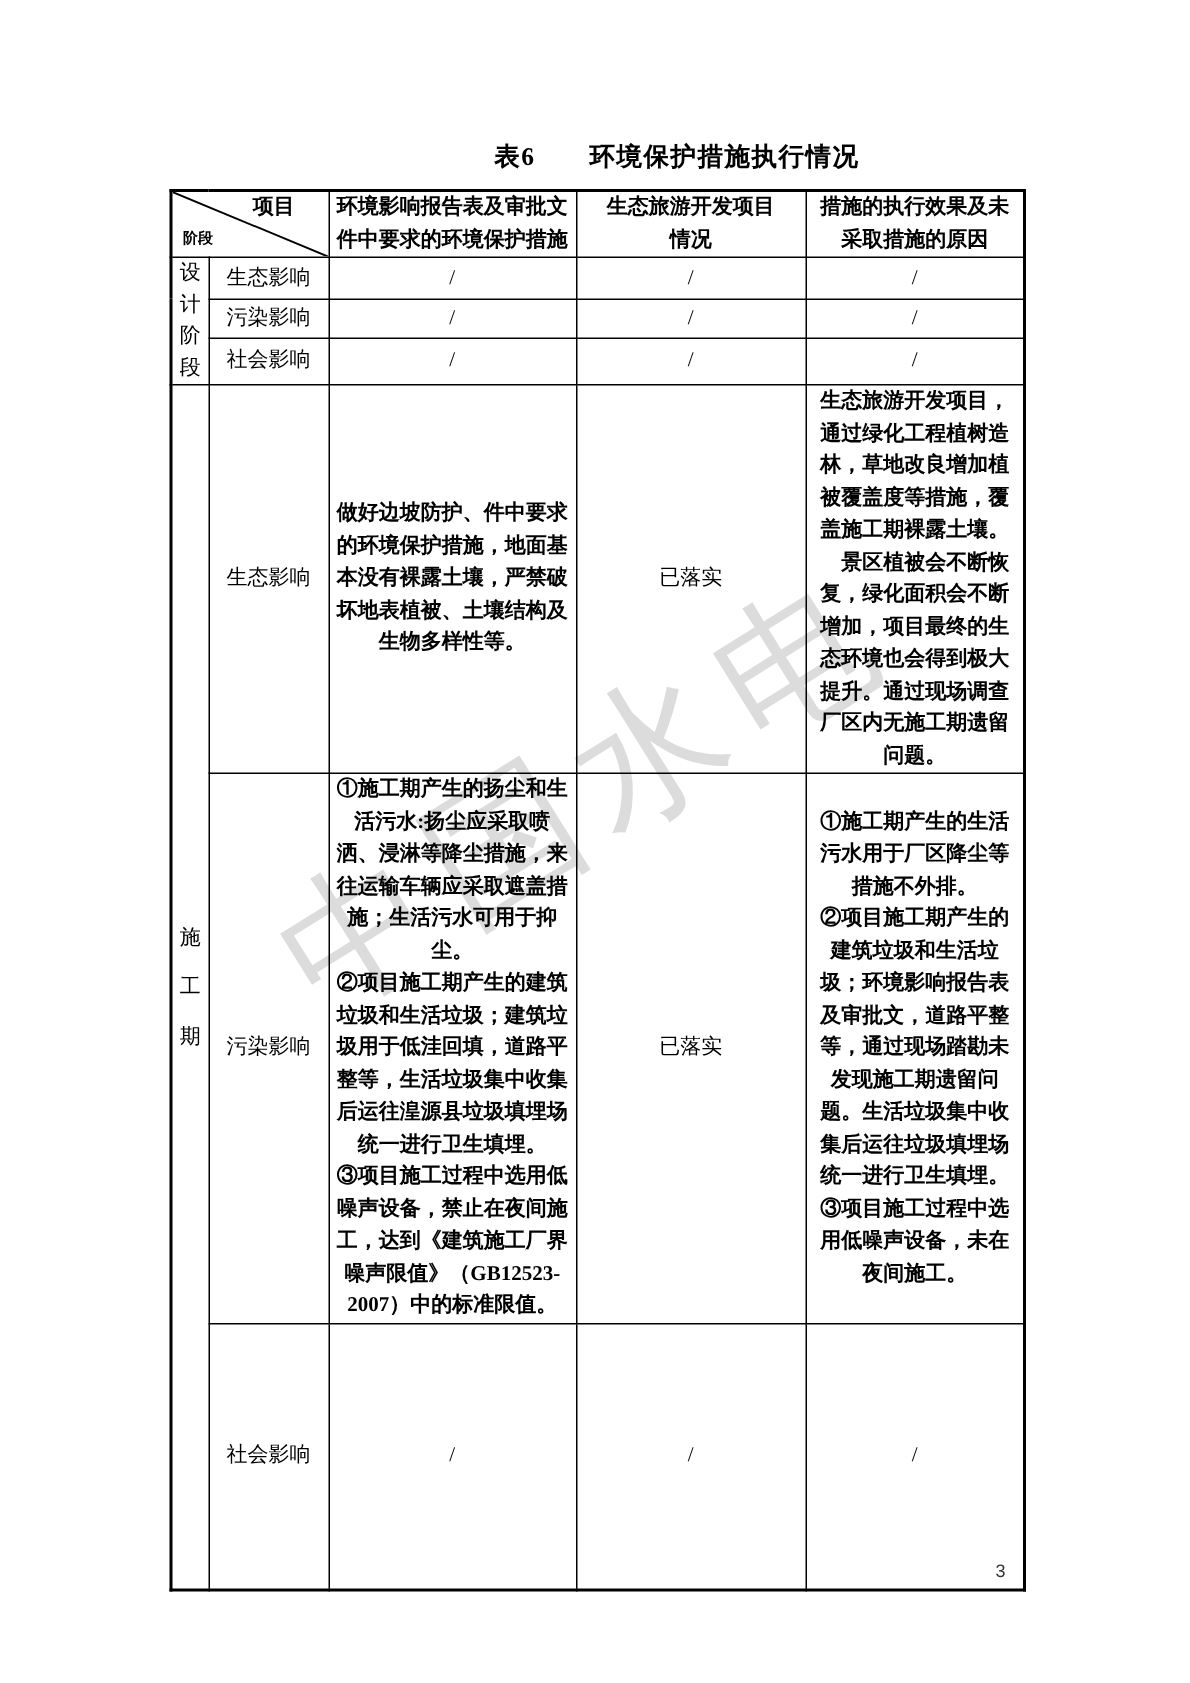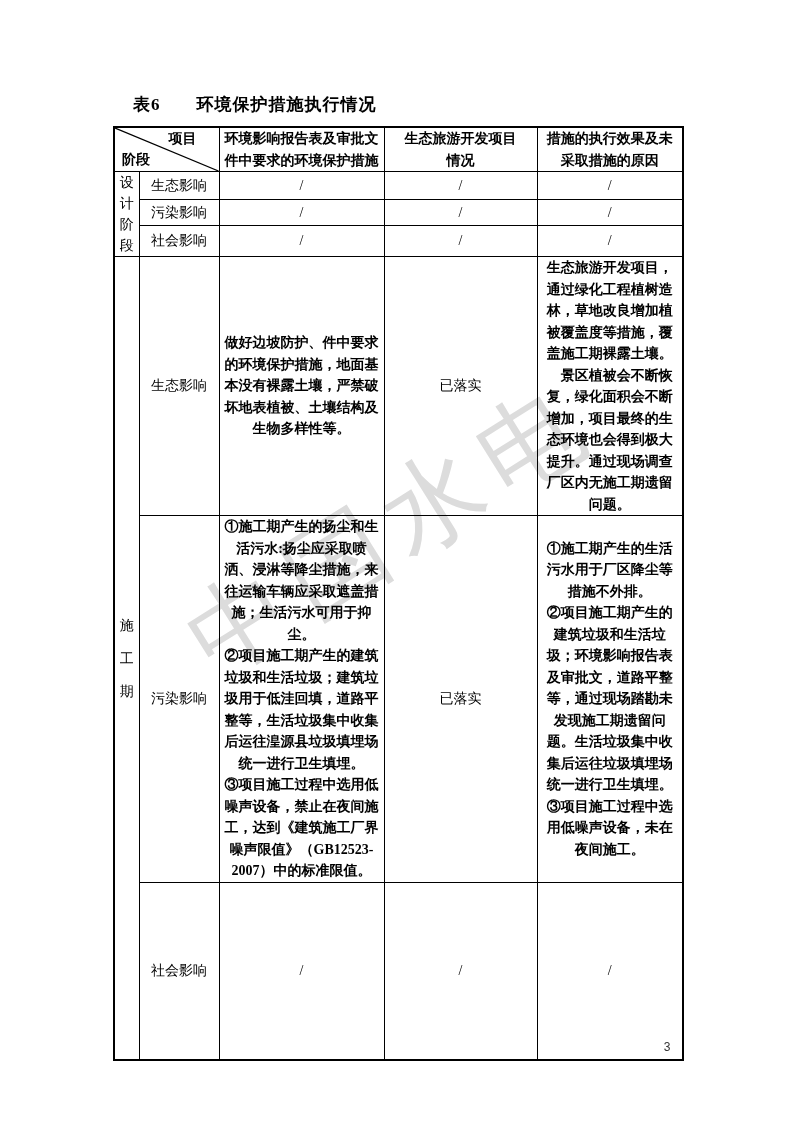--- a/index.html
+++ b/index.html
@@ -7,21 +7,21 @@
     position:relative;
     width:793px;height:1122px;
     background:#ffffff;
     overflow:hidden;
     font-family:"Liberation Serif","DejaVu Serif",serif;
     color:#000;
   }
   .doc-title{
     position:absolute;
     top:93px;left:133px;width:440px;
-    text-align:left;
+    text-align:right;
     font-weight:bold;
     font-size:17px;
     letter-spacing:1px;
     white-space:pre;
     z-index:2;
   }
   .watermark{
     position:absolute;
     top:468px;left:100px;width:580px;height:120px;
     text-align:center;
@@ -79,21 +79,21 @@
     position:relative;
     padding:0;
   }
   td.corner svg{position:absolute;top:0;left:0;width:100%;height:100%;}
   .corner-top{
     position:absolute;top:1px;right:22px;
     font-weight:bold;font-size:14px;line-height:20px;
   }
   .corner-bottom{
     position:absolute;bottom:1px;left:7px;
-    font-weight:bold;font-size:14px;line-height:20px;
+    font-weight:bold;font-size:10px;line-height:20px;
   }
   .page-number{
     position:absolute;
     top:1040px;left:650px;width:34px;
     text-align:center;
     font-size:12px;
     color:#333;
     font-family:"Liberation Sans","DejaVu Sans",sans-serif;
   }
 </style>

